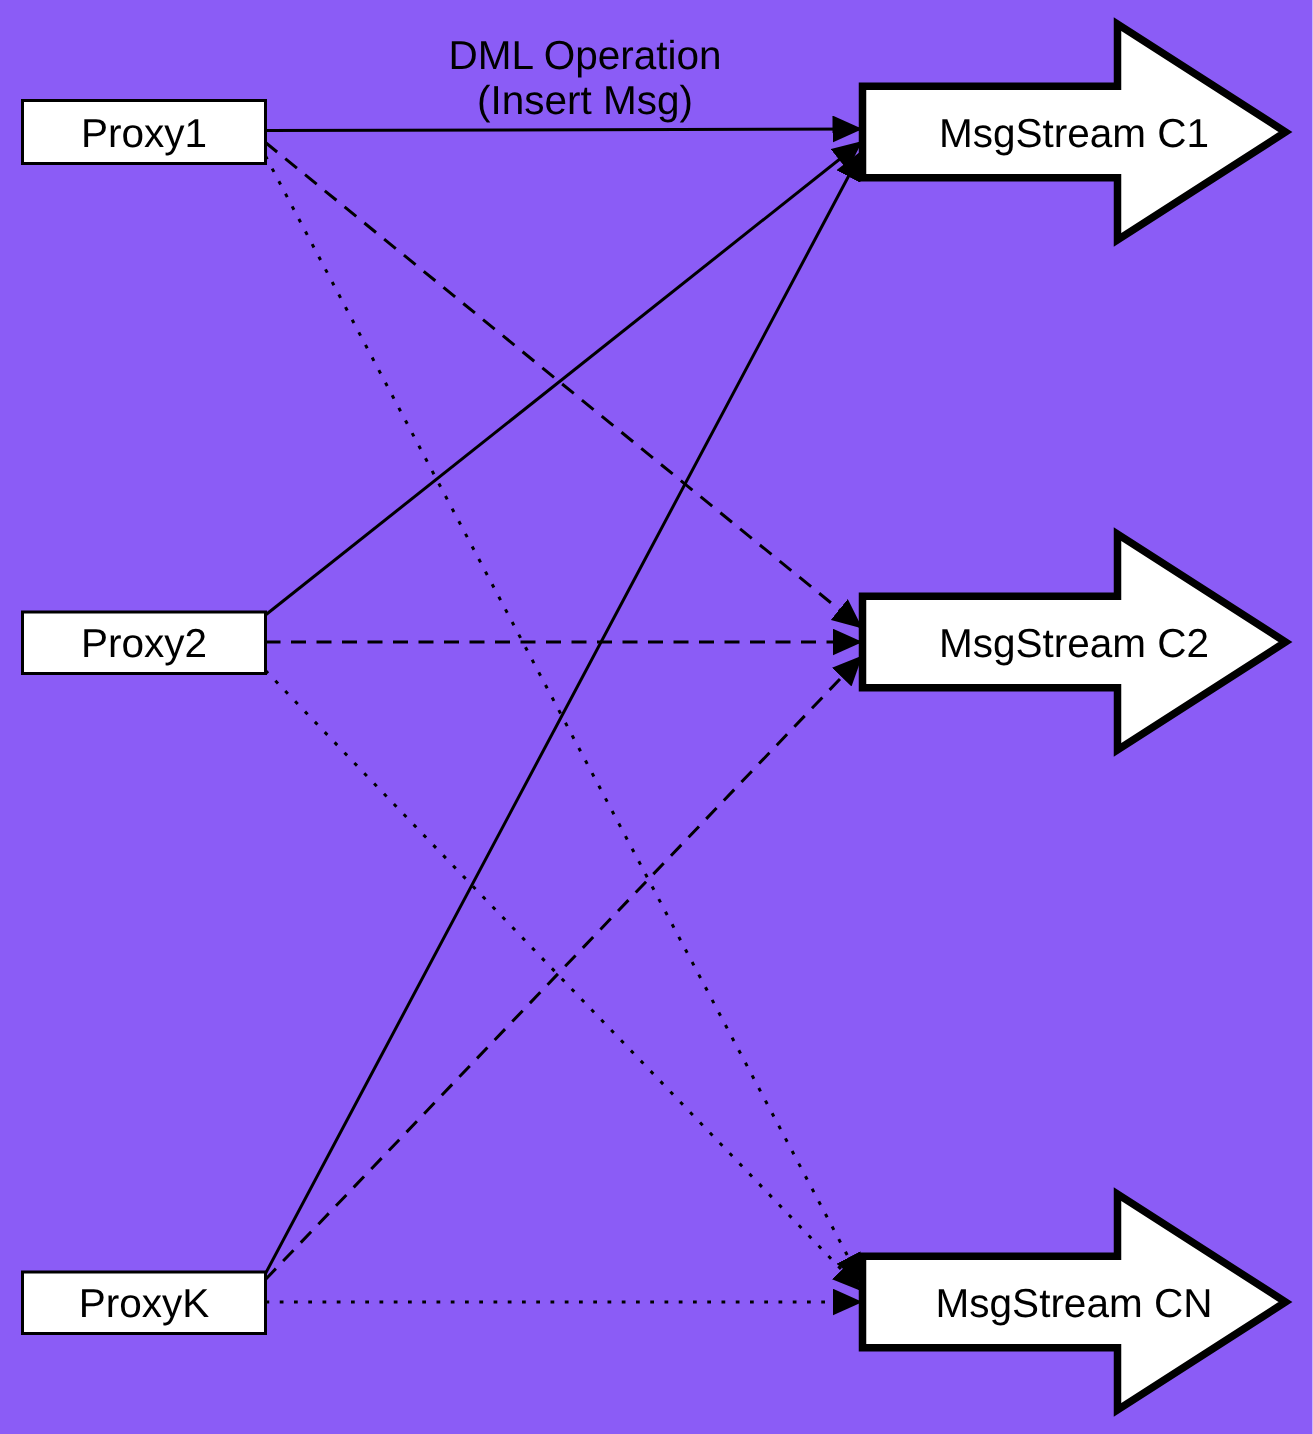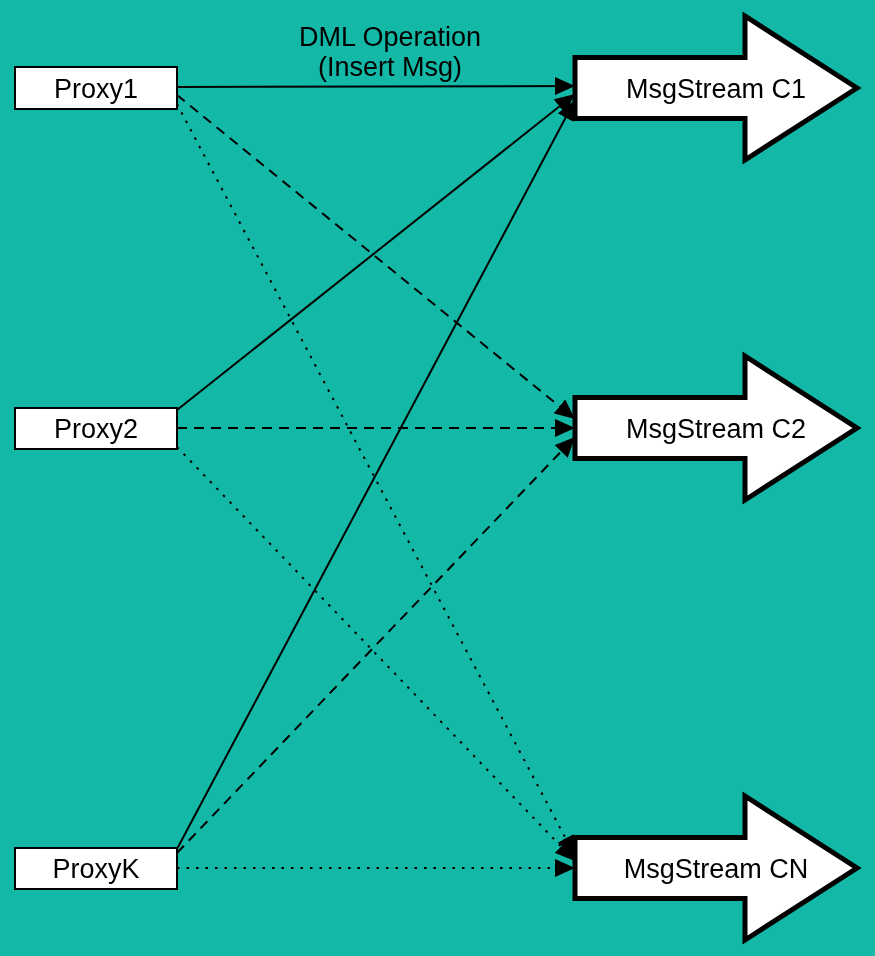--- a/index.html
+++ b/index.html
@@ -4,21 +4,21 @@
 <style>
   html, body {
     margin: 0;
     padding: 0;
     background: #ffffff;
   }
   .stage {
     position: relative;
     width: 875px;
     height: 956px;
-    background: #14b8a6;
+    background: #8b5cf6;
     font-family: "Liberation Sans", sans-serif;
   }
   svg { display: block; }
   text {
     font-family: "Liberation Sans", sans-serif;
     fill: #000000;
   }
   .node-label   { font-size: 27px; }
   .stream-label { font-size: 27px; }
   .edge-label   { font-size: 27px; }

